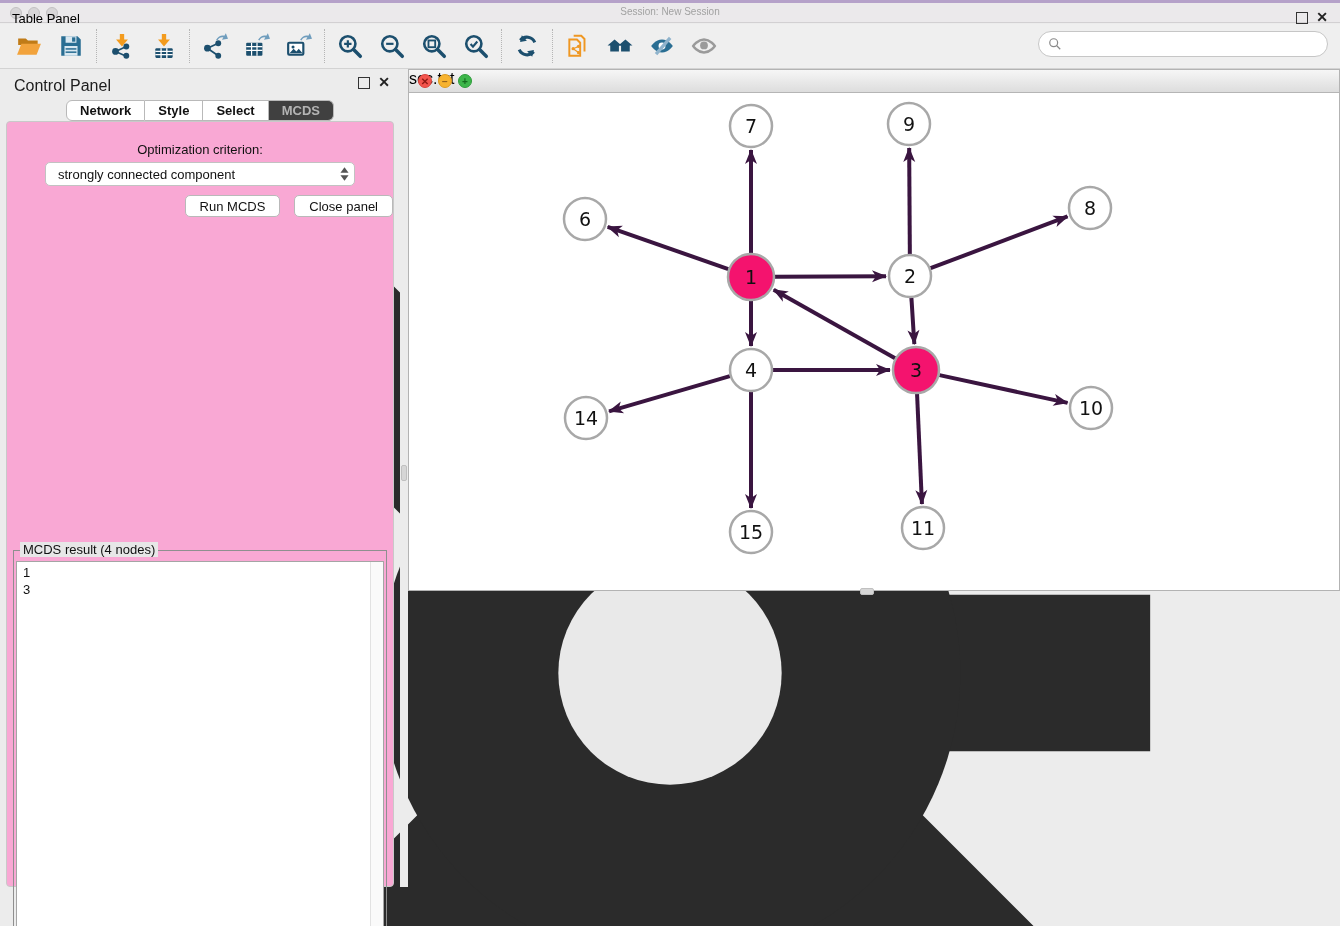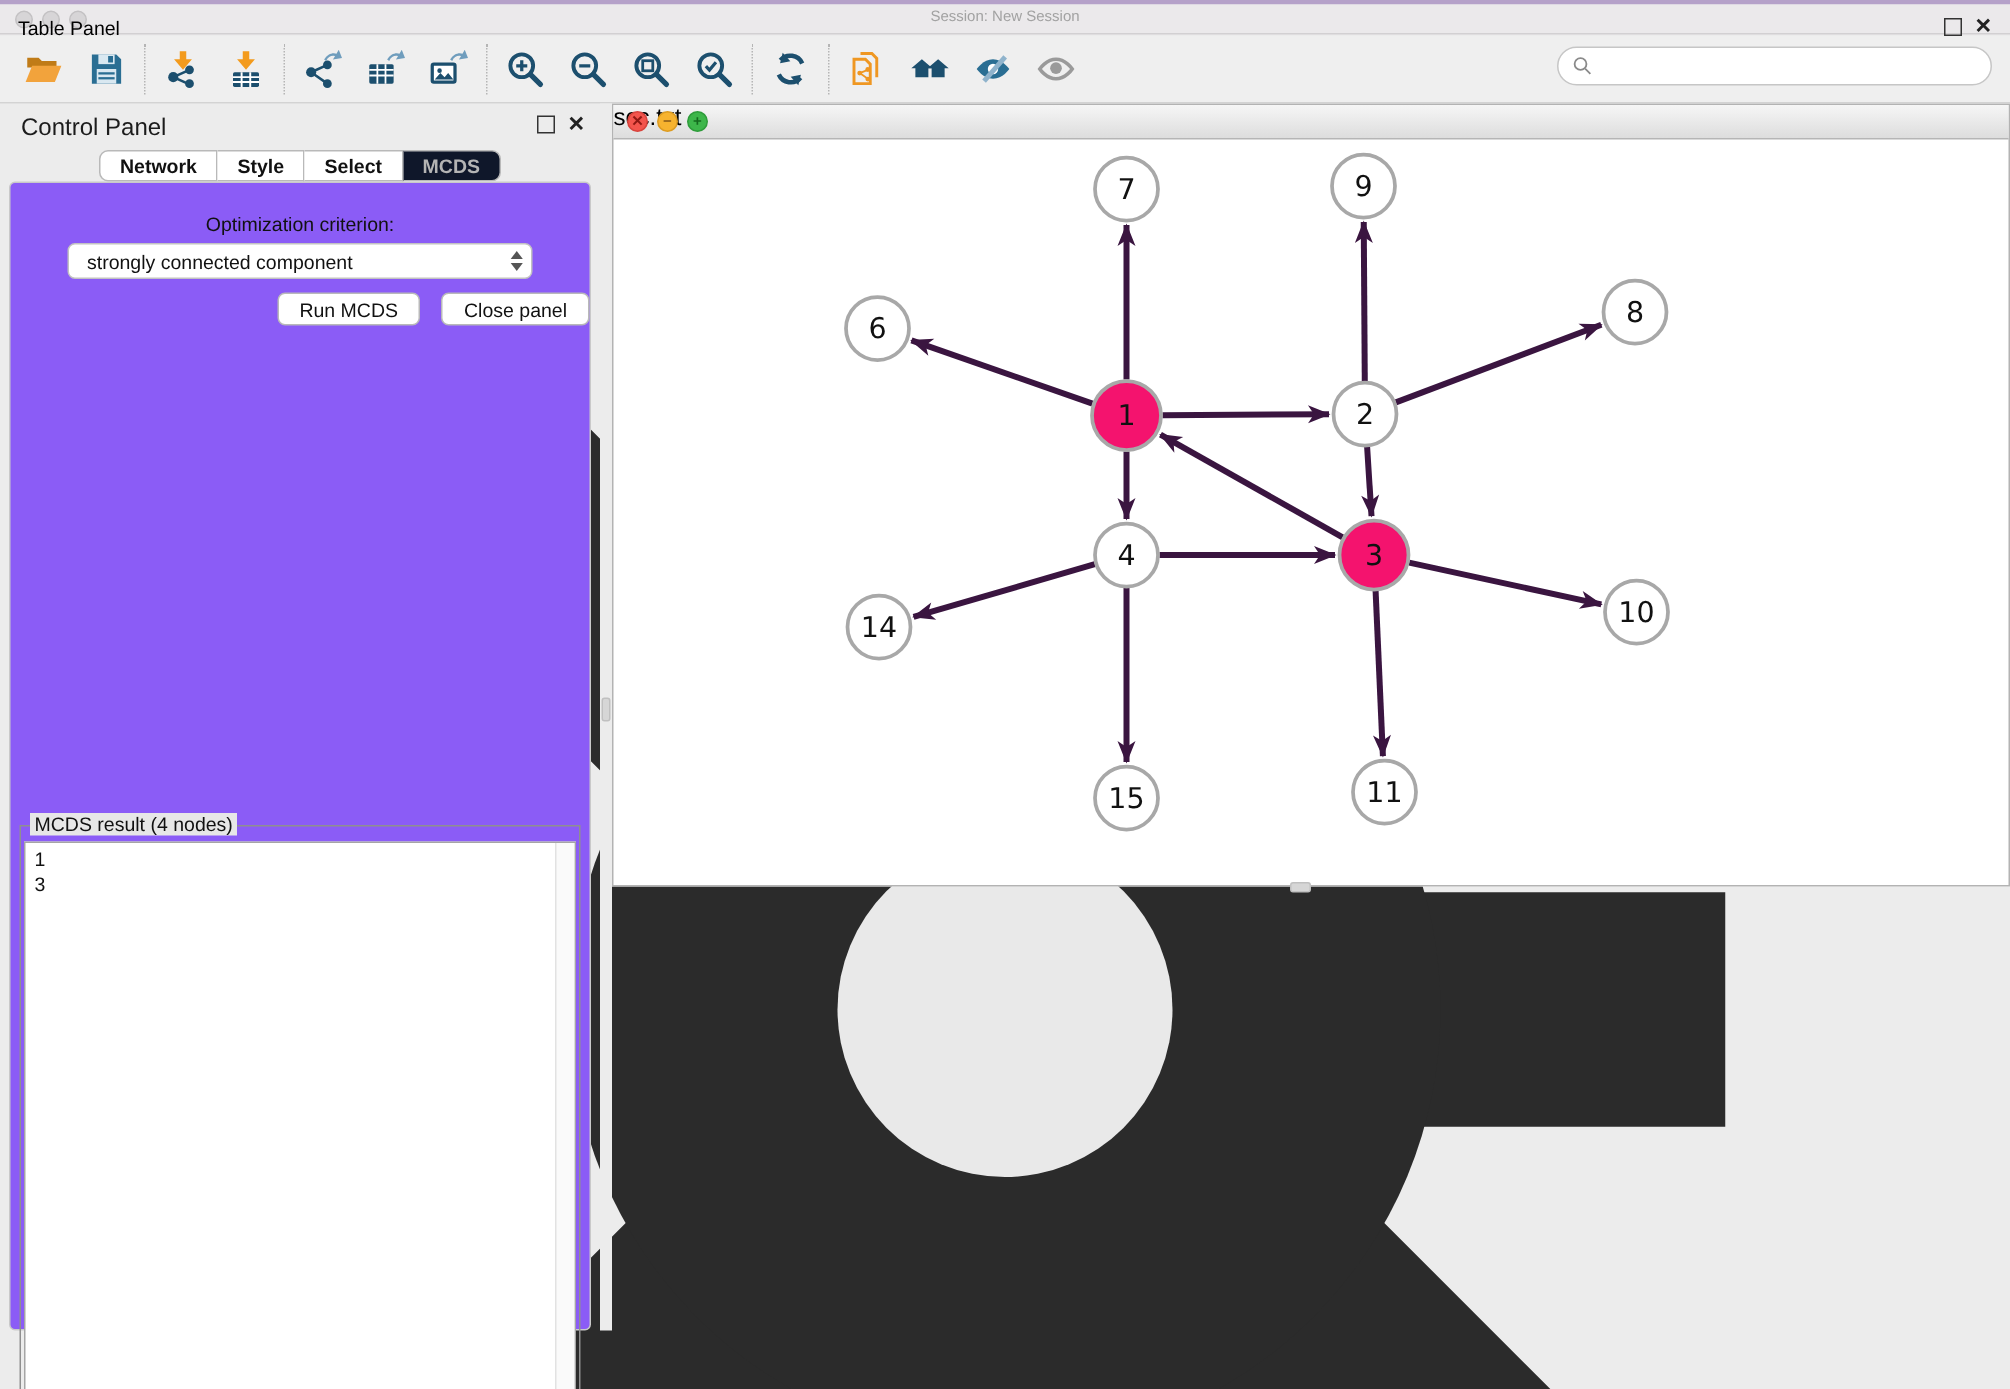--- a/index.html
+++ b/index.html
@@ -26,22 +26,22 @@
   #cp-header { position:absolute; left:0; top:0; width:100%; height:30px; }
   #cp-header .title { position:absolute; left:14px; top:8px; font-size:16px; color:#1c1c1c; }
   .panel-float { position:absolute; top:8px; width:12px; height:12px; border:1.6px solid #333; cursor:pointer; }
   .panel-close { position:absolute; top:6px; font-size:14px; font-weight:bold; color:#222; cursor:pointer; line-height:14px; }
   #cp-header .panel-float { right:30px; }
   #cp-header .panel-close { right:10px; }
   #cp-tabs { position:absolute; left:0; top:31px; width:100%; height:21px; display:flex; justify-content:center; }
   .cp-tab { height:21px; padding:4px 13px; background:#fff; border:1px solid #b9b9b9; border-left:none; font-size:13px; font-weight:bold; color:#111; display:flex; align-items:center; cursor:pointer; }
   .cp-tab:first-child { border-left:1px solid #b9b9b9; border-radius:6px 0 0 6px; }
   .cp-tab:last-child { border-radius:0 6px 6px 0; }
-  .cp-tab.selected { background:#0f172a; color:#b4b4b4; }
-  #cp-body { position:absolute; left:6px; top:52px; width:388px; height:766px; background:#8b5cf6; border:1px solid #c9c9c9; border-radius:4px; }
+  .cp-tab.selected { background:#404040; color:#b4b4b4; }
+  #cp-body { position:absolute; left:6px; top:52px; width:388px; height:766px; background:#f9a8d4; border:1px solid #c9c9c9; border-radius:4px; }
   #opt-label { position:absolute; top:20px; width:100%; text-align:center; font-size:13px; color:#111; }
   #opt-select { position:absolute; left:38px; top:40px; width:310px; height:24px; background:#fff; border:1px solid #c2c2c2; border-radius:5px; display:flex; align-items:center; cursor:pointer; }
   #opt-select .val { flex:1; font-size:13px; color:#111; padding-left:12px; }
   #opt-select .stepper { width:20px; height:100%; display:flex; flex-direction:column; align-items:center; justify-content:center; gap:2px; }
   #opt-select .stepper svg { width:9px; height:6px; }
   #cp-buttons { position:absolute; top:73px; width:100%; display:flex; justify-content:flex-end; gap:14px; }
   .cp-btn { height:22px; padding:0 14px; background:#fff; border:1px solid #b9b9b9; border-radius:5px; font-size:13px; color:#111; display:flex; align-items:center; cursor:pointer; }
   #mcds-result { position:absolute; left:6px; top:428px; width:374px; height:382px; border:1px solid #8f8f8f; }
   #mcds-result .legend { position:absolute; left:6px; top:-9px; background:#e7e7e7; padding:0 3px; font-size:13px; color:#111; }
   #mcds-inner { position:absolute; left:2px; top:10px; width:368px; height:368px; background:#fff; border:1px solid #a5a5a5; overflow:hidden; }

